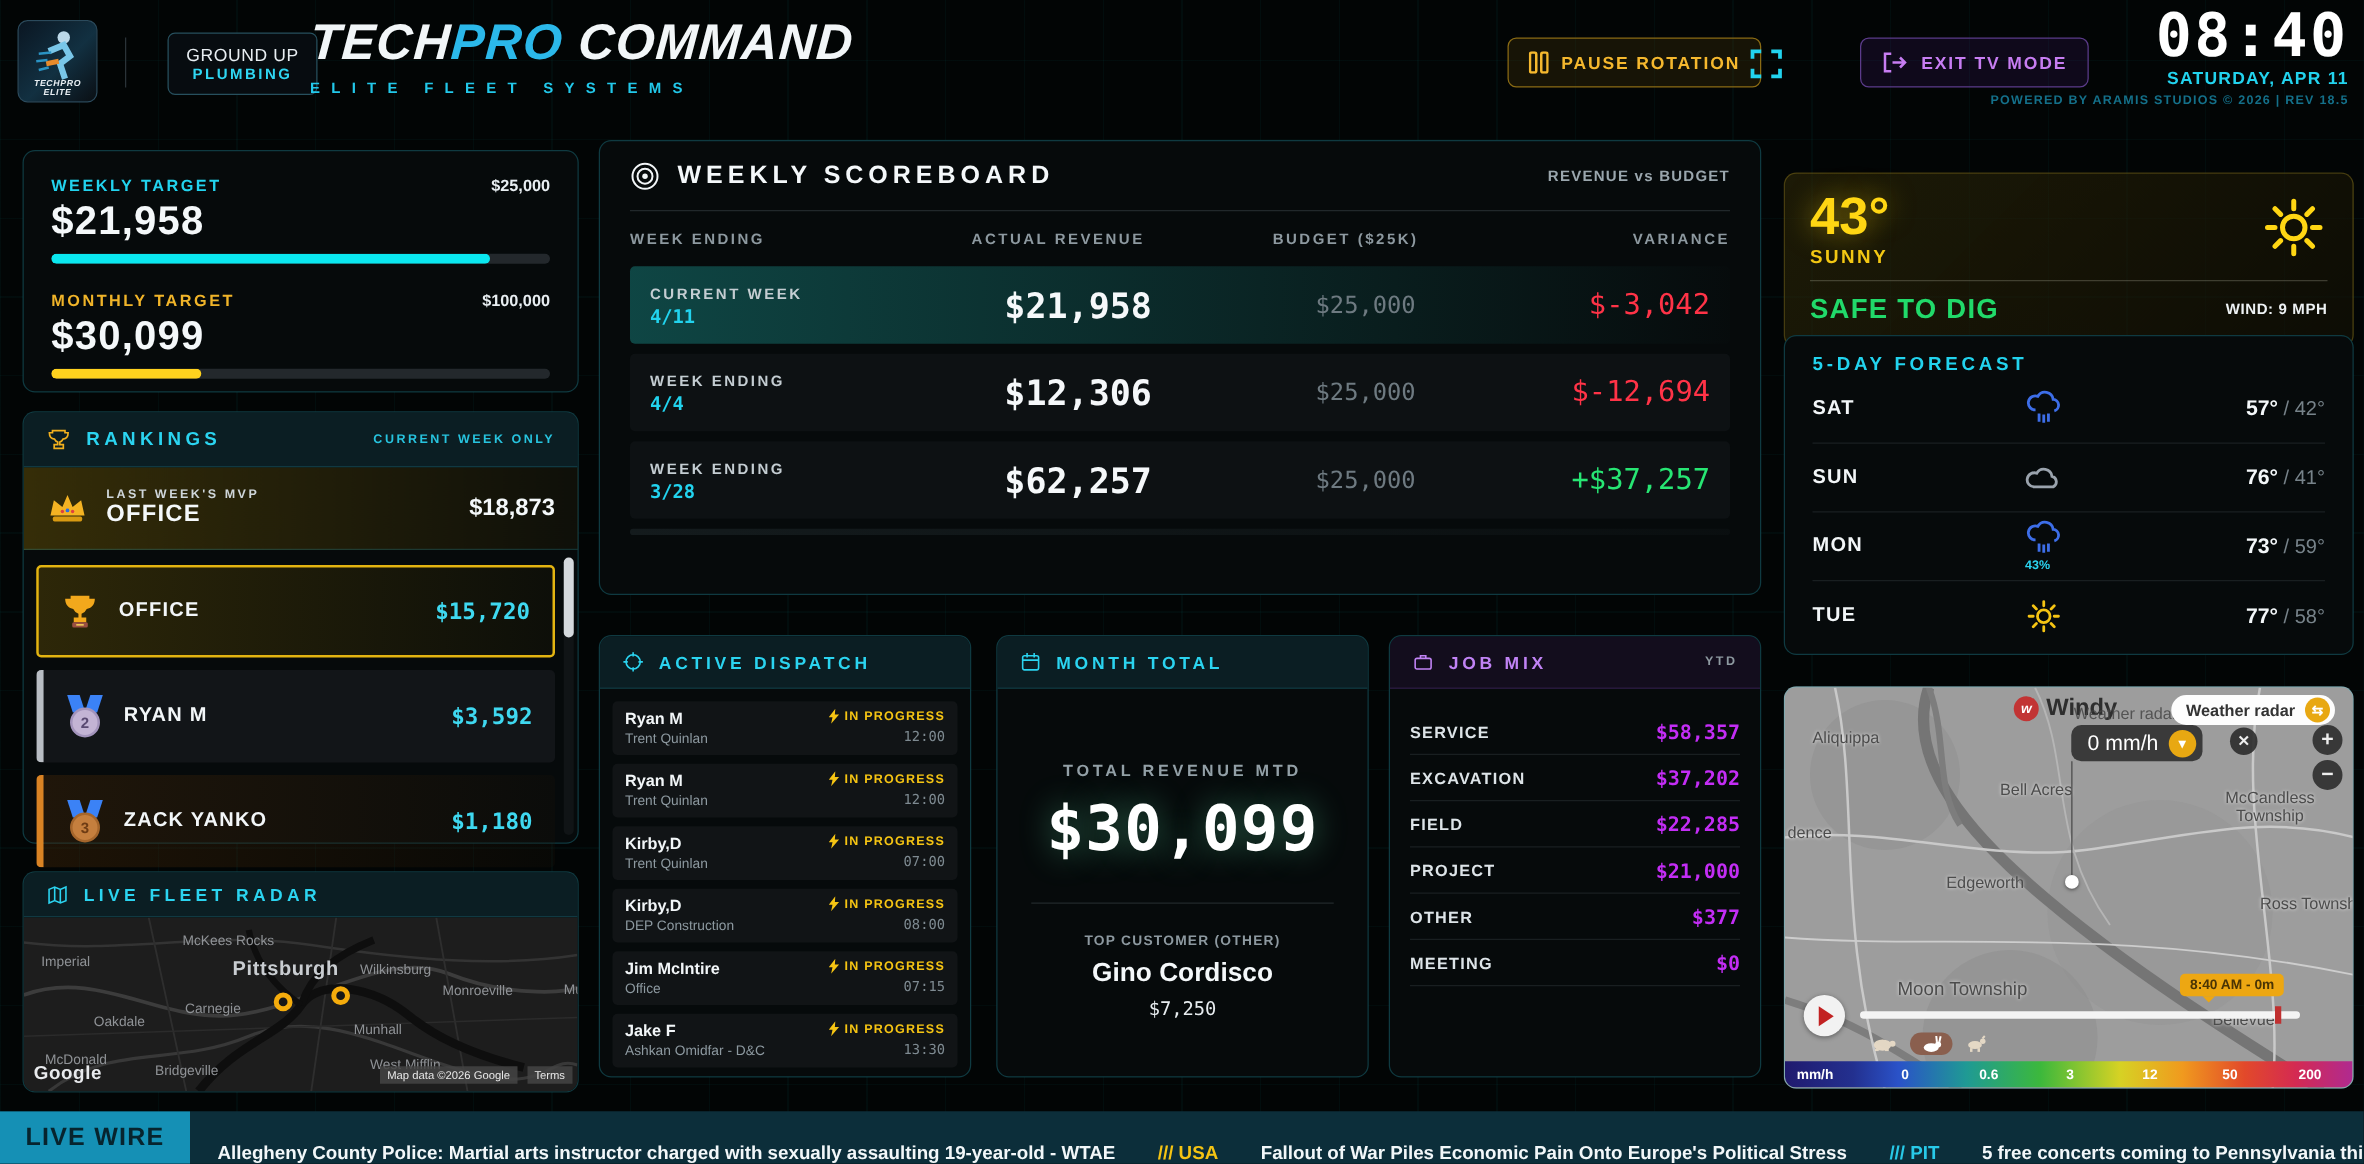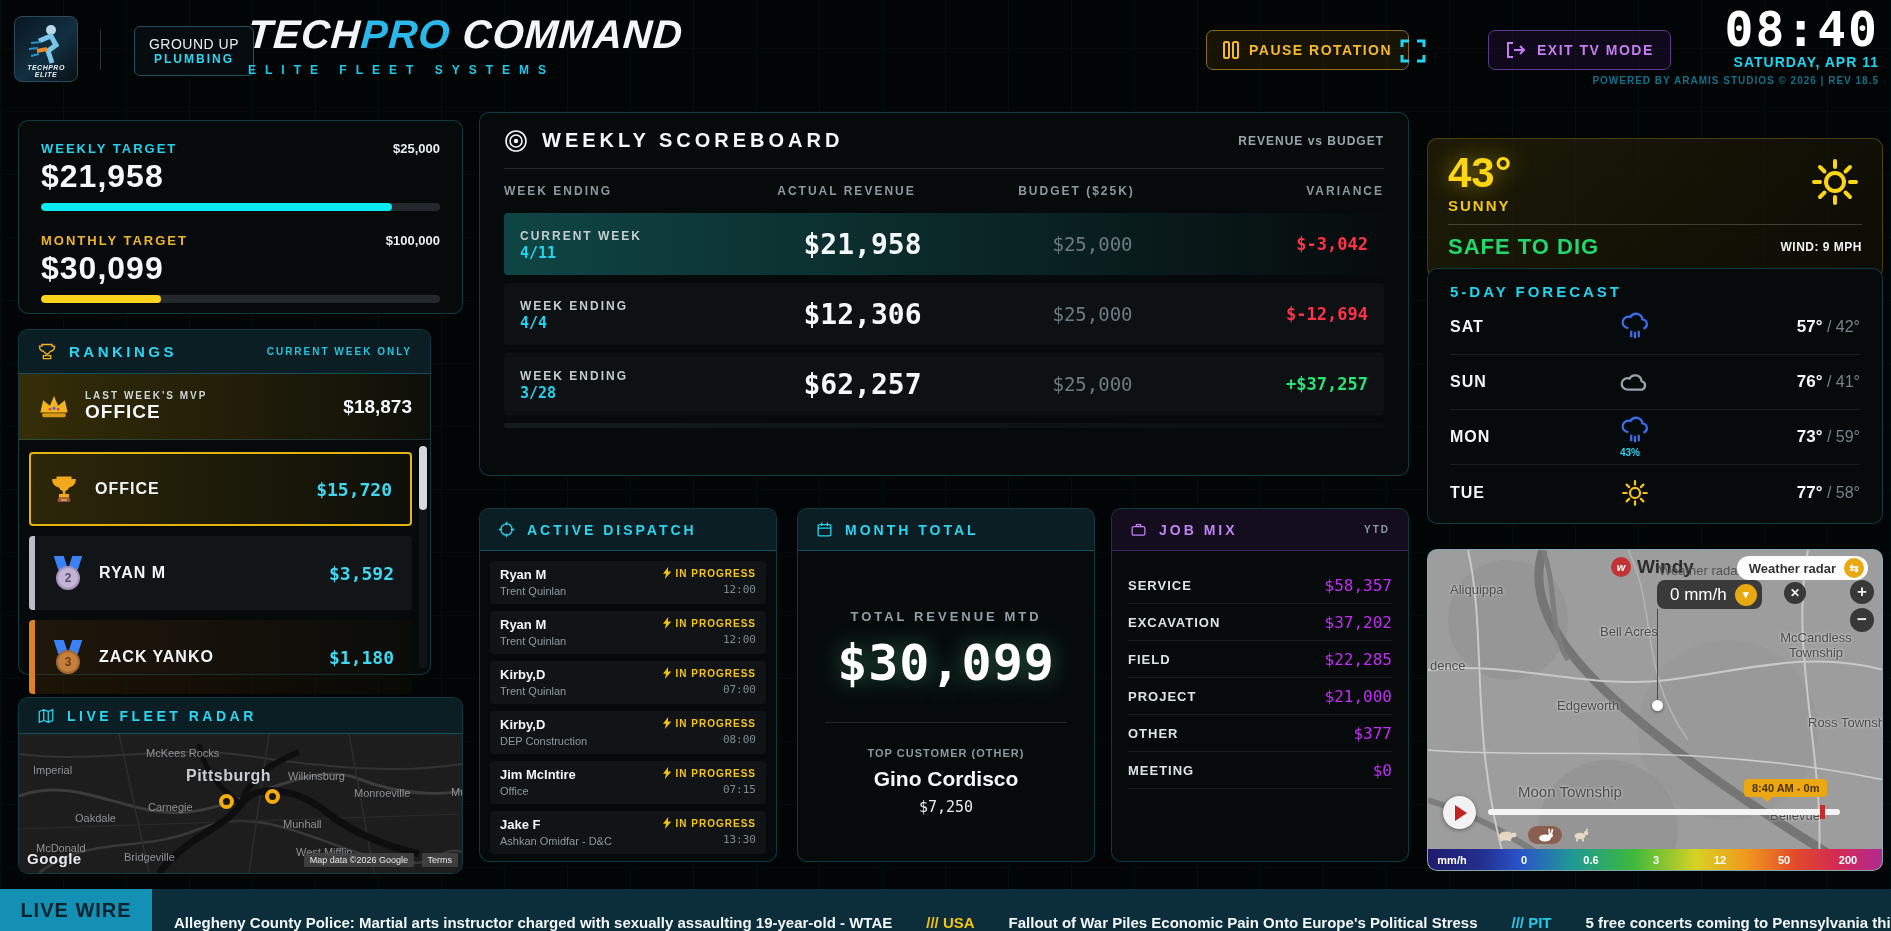--- a/index.html
+++ b/index.html
@@ -59,21 +59,21 @@
   .t-top { display:flex; justify-content:space-between; align-items:baseline; }
   .t-label { font-size:13px; font-weight:bold; letter-spacing:2px; }
   .t-goal { font-size:13px; font-weight:bold; color:#e8eef2; }
   .t-val { font-size:32px; font-weight:bold; color:#f4f8fa; letter-spacing:1px; margin:2px 0 8px; }
   .track { height:8px; border-radius:4px; background:#23282c; overflow:hidden; }
   .fill { height:100%; border-radius:4px; }
   #wk .t-label { color:#22d3ee; } #wk .fill { background:#0ae8f0; width:88%; }
   #mo .t-label { color:#f0b429; } #mo .fill { background:#ffd21e; width:30%; }
 
   
-  #rankings { left:18px; top:329px; width:413px; height:346px; }
+  #rankings { left:18px; top:329px; width:445px; height:346px; }
   #mvp { display:flex; align-items:center; gap:14px; height:66px; padding:0 18px;
     background:linear-gradient(90deg, rgba(92,74,6,.55), rgba(40,32,4,.25));
     border-bottom:1px solid rgba(45,212,238,.18); }
   #mvp .lbl { font-size:10px; font-weight:bold; letter-spacing:2px; color:#cfd6da; }
   #mvp .nm  { font-size:19px; font-weight:bold; color:#f4f8fa; letter-spacing:1px; }
   #mvp .amt { margin-left:auto; font-size:19px; font-weight:bold; color:#f4f8fa; }
   #rank-list { position:relative; padding:12px 18px 0 10px; }
   .rrow { display:flex; align-items:center; gap:16px; height:74px; margin-bottom:10px;
     border-radius:4px; padding:0 18px; background:#121518; }
   .rrow .nm { font-size:16px; font-weight:bold; color:#f2f6f8; letter-spacing:1px; }
@@ -117,21 +117,21 @@
   #sb-cols { height:44px; color:#8d99a0; font-size:12px; font-weight:bold; letter-spacing:2px; }
   #sb-cols .c2,#sb-rows .c2 { text-align:center; }
   #sb-cols .c3,#sb-rows .c3 { text-align:center; }
   #sb-cols .c4,#sb-rows .c4 { text-align:right; }
   .sb-row { height:62px; margin-bottom:8px; border-radius:4px; background:#0d1113; padding:0 16px; }
   .sb-row.current { background:linear-gradient(90deg, rgba(16,80,78,.85), rgba(10,18,18,.15)); }
   .sb-row .wl { color:#c4cdd2; font-size:12px; font-weight:bold; letter-spacing:2px; }
   .sb-row .wd { color:#22d3ee; font-size:15px; font-weight:bold; margin-top:3px; }
   .sb-row .rev { color:#f5f8fa; font-size:28px; font-weight:bold; }
   .sb-row .bud { color:#6e7a81; font-size:19px; }
-  .sb-row .var { font-size:17px; font-weight:bold; }
+  .sb-row .var { font-size:23px; font-weight:normal; }
   .var.neg { color:#ff3347; } .var.pos { color:#27e673; }
   #sb-fade { height:5px; margin-top:6px; border-radius:3px;
     background:linear-gradient(90deg, rgba(120,150,160,.12), rgba(120,150,160,.03)); }
 
   
   #dispatch { left:479px; top:508px; width:298px; height:354px; overflow:hidden; }
   #dispatch .phead,#month .phead,#jobmix .phead { height:42px; font-size:14px; letter-spacing:3px; }
   .d-list { padding:10px 10px 0; }
   .d-row { display:flex; justify-content:space-between; background:#111416; border-radius:4px;
     margin-bottom:7px; padding:6px 10px 7px; }
@@ -152,21 +152,21 @@
   #mt-top-name { color:#f4f8fa; font-weight:bold; font-size:21px; margin-top:8px; }
   #mt-top-val { color:#e7ecef; font-size:15px; margin-top:7px; }
 
   #jobmix { left:1111px; top:508px; width:298px; height:354px; }
   #jobmix .phead { color:#c183f5; border-bottom-color:rgba(150,80,220,.35);
     background:rgba(36,18,52,.45); }
   #jobmix .phead .right { color:#8d99a0; }
   .jm-row { display:flex; justify-content:space-between; align-items:center; height:37px;
     margin:0 16px; border-bottom:1px solid rgba(140,160,170,.14); }
   .jm-row .lbl { color:#dde4e8; font-weight:bold; font-size:13px; letter-spacing:1px; }
-  .jm-row .val { color:#c32df5; font-weight:normal; font-size:16px; }
+  .jm-row .val { color:#c32df5; font-weight:bold; font-size:16px; }
 
   
   #weather { left:1427px; top:112px; width:456px; height:140px;
     background:linear-gradient(135deg, rgba(52,44,8,.55), rgba(18,16,6,.7));
     border-color:rgba(200,170,40,.3); padding:12px 20px;margin-top:26px; }
   #w-temp { color:#ffd613; font-weight:bold; font-size:42px; line-height:44px;
     text-shadow:0 0 22px rgba(255,214,19,.55); }
   #w-cond { color:#f2c713; font-weight:bold; font-size:15px; letter-spacing:2px; margin-top:2px; }
   #w-div { height:1px; background:rgba(200,200,180,.25); margin:10px 0 9px; }
   #w-foot { display:flex; justify-content:space-between; align-items:center; }

